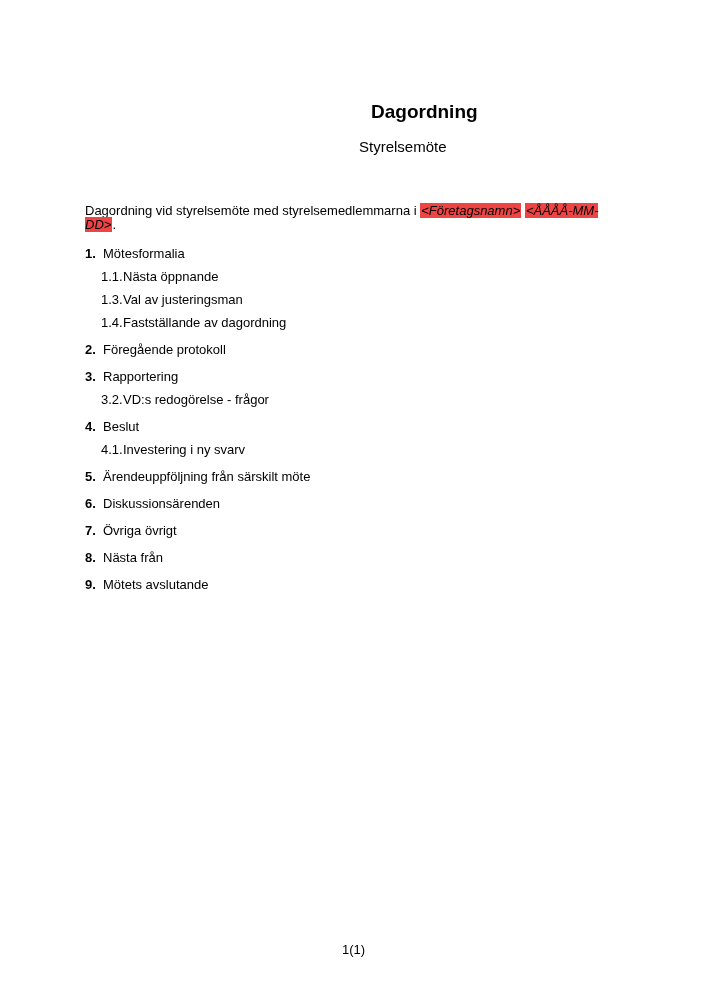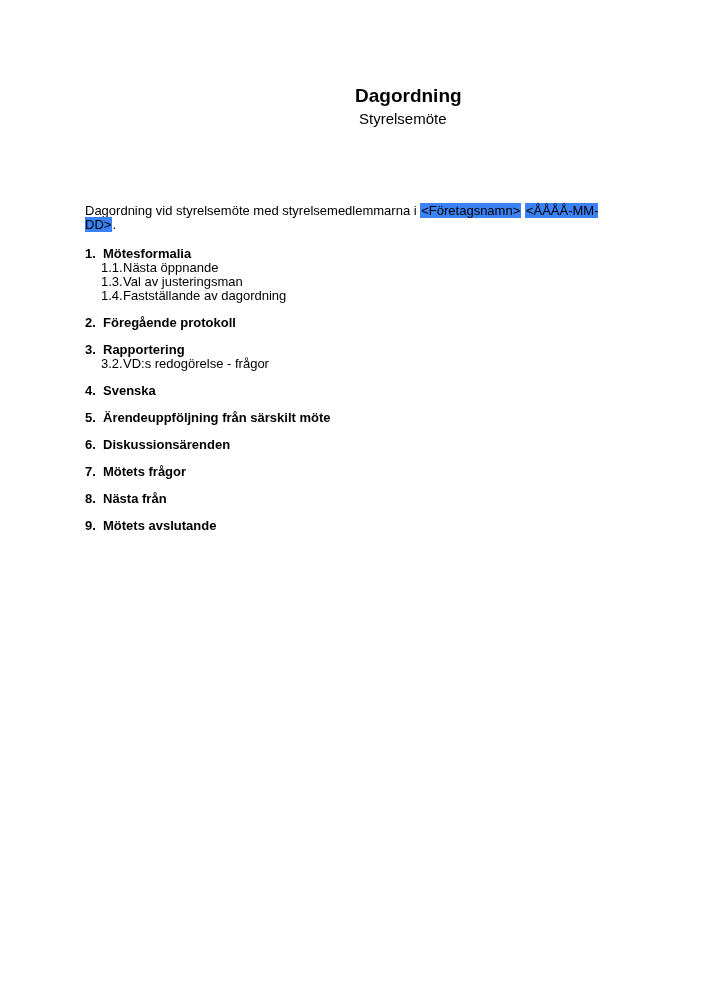--- a/index.html
+++ b/index.html
@@ -14,55 +14,57 @@
   }
   .header-block {
     position: absolute;
     left: 355px;
     top: 85px;
   }
   .doc-title {
     font-size: 19px;
     font-weight: bold;
     line-height: 21px;
-    margin: 0;
+    margin: 16px;
   }
   .doc-subtitle {
     font-size: 15px;
     font-weight: normal;
     line-height: 17px;
     margin: 4px;
   }
   .content {
     position: absolute;
     left: 85px;
     top: 204px;
     width: 540px;
     font-size: 13px;
     line-height: 14px;
   }
   .intro {
     margin: 0 0 15px 0;
   }
   mark.hl {
-    background: #3b82f6;
+    background: #ef4444;
     color: #000000;
     padding: 0 1px;
+    font-style: italic;
   }
   .section { margin-bottom: 13px; }
   .sec-row { display: flex; }
   .sec-num {
     width: 18px;
     flex: 0 0 18px;
     font-weight: bold;
   }
-  .sec-title { font-weight: bold; }
+  .sec-title { font-weight: normal; }
   .sub-row {
     display: flex;
     padding-left: 16px;
+    margin-top: 9px;
   }
   .sub-num {
     width: 22px;
     flex: 0 0 22px;
   }
   .footer {
     position: absolute;
     left: 0;
     top: 943px;
     width: 100%;
@@ -118,55 +120,60 @@
       </div>
       <div class="sub-row">
         <span class="sub-num">3.2.</span>
         <span class="sub-text">VD:s redogörelse - frågor</span>
       </div>
     </div>
 
     <div class="section">
       <div class="sec-row">
         <span class="sec-num">4.</span>
-        <span class="sec-title">Svenska</span>
+        <span class="sec-title">Beslut</span>
+      </div>
+      <div class="sub-row">
+        <span class="sub-num">4.1.</span>
+        <span class="sub-text">Investering i ny svarv</span>
       </div>
     </div>
 
     <div class="section">
       <div class="sec-row">
         <span class="sec-num">5.</span>
         <span class="sec-title">Ärendeuppföljning från särskilt möte</span>
       </div>
     </div>
 
     <div class="section">
       <div class="sec-row">
         <span class="sec-num">6.</span>
         <span class="sec-title">Diskussionsärenden</span>
       </div>
     </div>
 
     <div class="section">
       <div class="sec-row">
         <span class="sec-num">7.</span>
-        <span class="sec-title">Mötets frågor</span>
+        <span class="sec-title">Övriga övrigt</span>
       </div>
     </div>
 
     <div class="section">
       <div class="sec-row">
         <span class="sec-num">8.</span>
         <span class="sec-title">Nästa från</span>
       </div>
     </div>
 
     <div class="section">
       <div class="sec-row">
         <span class="sec-num">9.</span>
         <span class="sec-title">Mötets avslutande</span>
       </div>
     </div>
 
   </div>
 
+  <div class="footer">1(1)</div>
 
 </div>
 
 </body></html>

